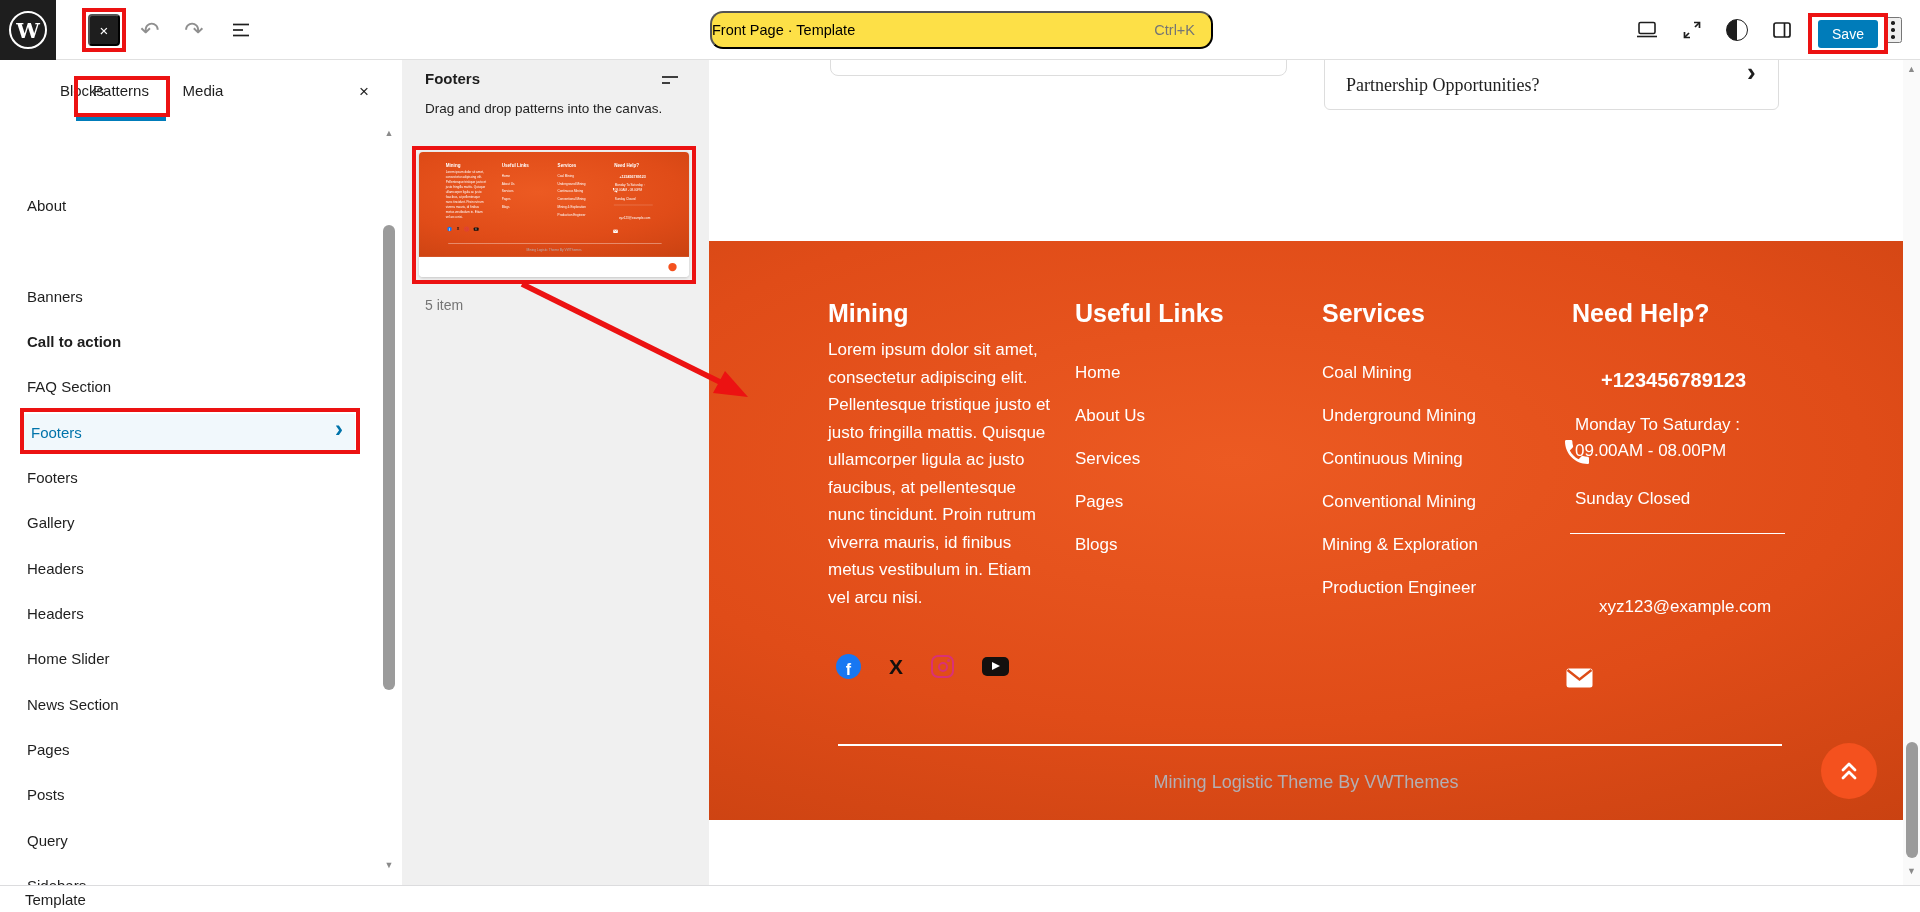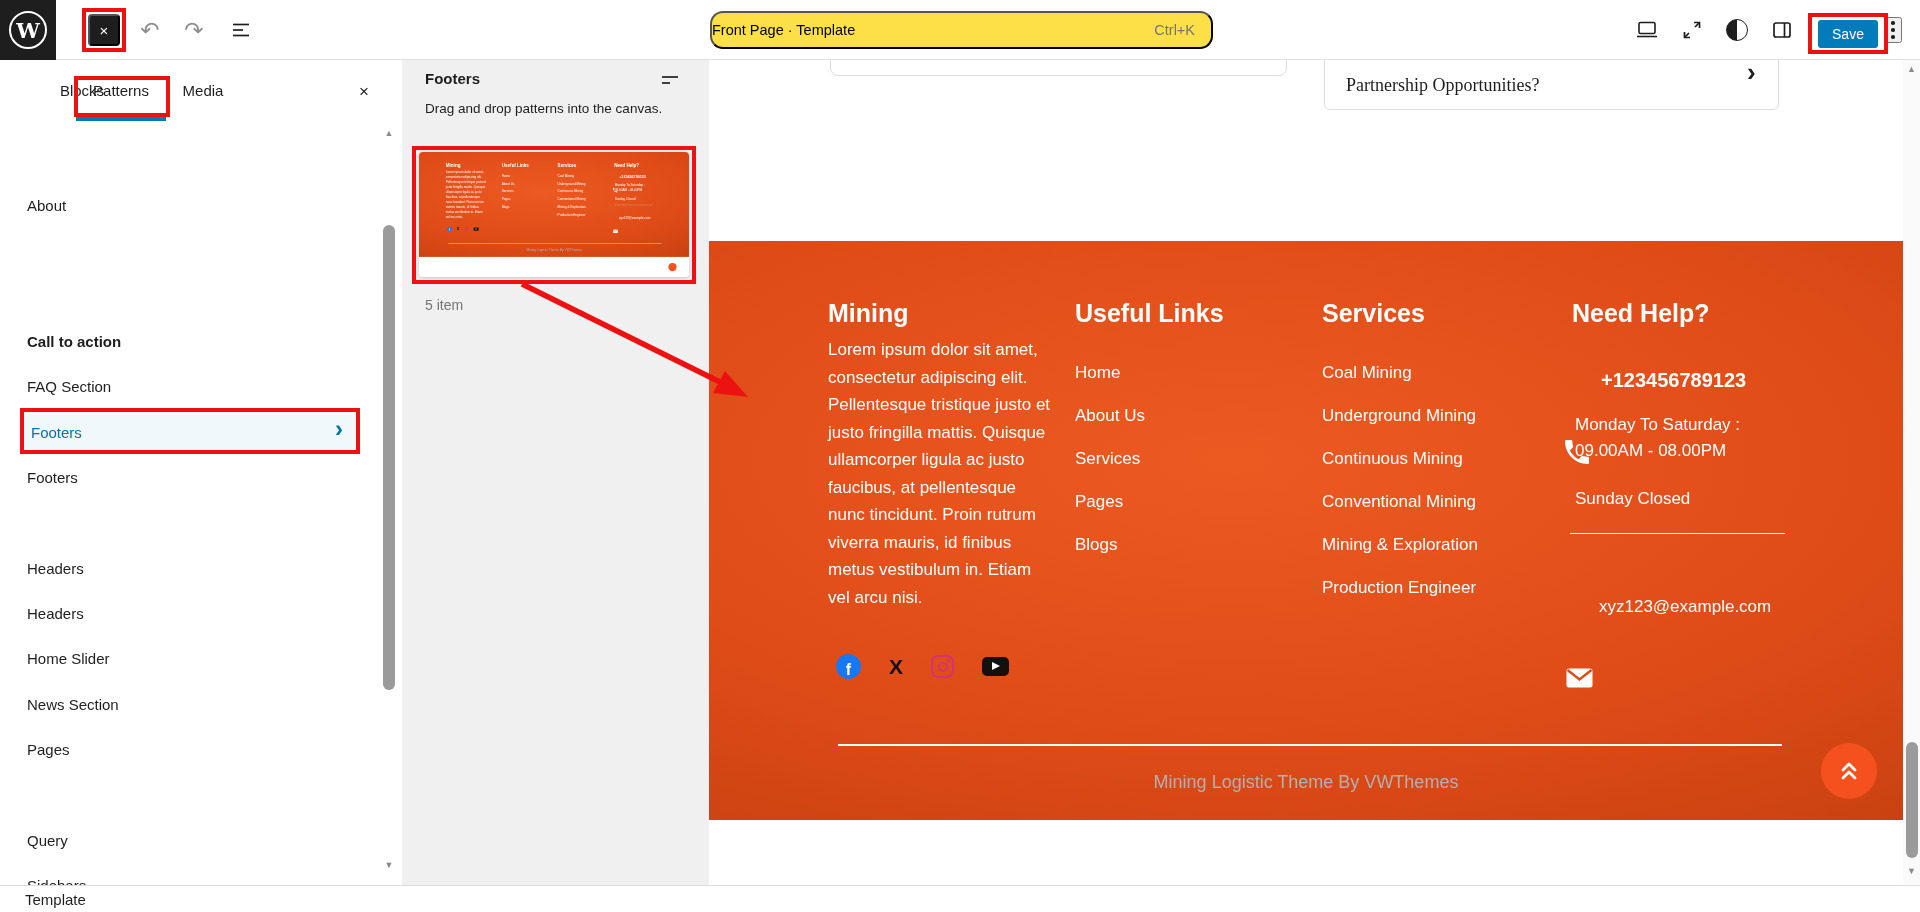--- a/index.html
+++ b/index.html
@@ -191,32 +191,35 @@
 <div class="sidebar">
   <div class="tab" style="left:10px; width:56px;margin-left:44px;">Blocks</div>
   <div class="tab" style="left:84px; width:74px;">Patterns</div>
   <div class="tab" style="left:176px; width:54px;">Media</div>
   <div class="tab-underline"></div>
   <button class="sidebar-close" style="background:none;border:none;">
     <span>×</span>
   </button>
 
   <div class="cat-row" style="top:127px;">About</div>
+  <div class="cat-row" style="top:218px;">Banners</div>
   <div class="cat-row" style="top:263px;font-weight:bold;">Call to action</div>
   <div class="cat-row" style="top:308px;">FAQ Section</div>
   <div class="cat-row selected" style="top:354px;">
     <span>Footers</span>
     <span class="sel-chev">›</span>
   </div>
   <div class="cat-row" style="top:399px;">Footers</div>
+  <div class="cat-row" style="top:444px;">Gallery</div>
   <div class="cat-row" style="top:490px;">Headers</div>
   <div class="cat-row" style="top:535px;">Headers</div>
   <div class="cat-row" style="top:626px;">News Section</div>
   <div class="cat-row" style="top:580px;">Home Slider</div>
   <div class="cat-row" style="top:671px;">Pages</div>
+  <div class="cat-row" style="top:716px;">Posts</div>
   <div class="cat-row" style="top:762px;">Query</div>
   <div class="cat-row" style="top:807px;">Sidebars</div>
 
   <div class="sb-scroll-up">▲</div>
   <div class="sb-thumb"></div>
   <div class="sb-scroll-down">▼</div>
 </div>
 
 <div class="patterns-panel">
   <div class="pp-title">Footers</div>

